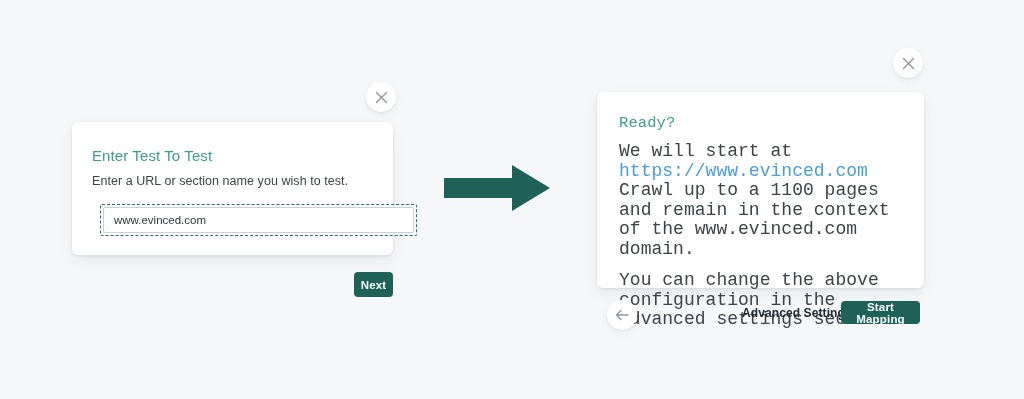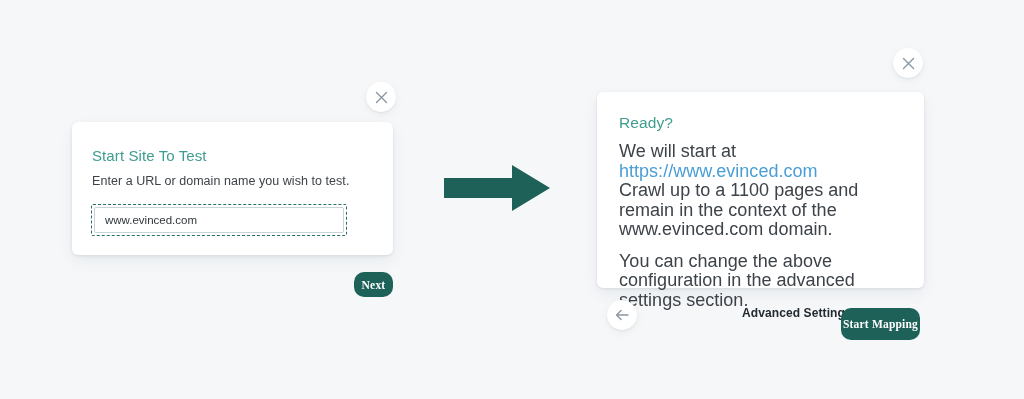--- a/index.html
+++ b/index.html
@@ -63,23 +63,23 @@
     position: absolute;
     left: 20px;
     top: 52px;
     font-size: 12.5px;
     color: #3d4349;
     letter-spacing: 0.05px;
   }
 
   .field-wrap {
     position: absolute;
-    left: 19px;
+    left: 28px;
     top: 82px;
-    width: 256px;
+    width: 317px;
     height: 32px;
     border: 1.5px dashed #2c6e63;
     border-radius: 2px;
     padding: 2px;
   }
   .field {
     width: 100%;
     height: 100%;
     border: 1px solid #c9d2d8;
     border-radius: 2px;
@@ -90,22 +90,22 @@
     padding: 0 10px;
     outline: none;
   }
 
   
   .btn-primary {
     position: absolute;
     background: #1d6158;
     color: #ffffff;
     border: none;
-    border-radius: 10px;
-    font-family: Liberation Serif, serif;
+    border-radius: 4px;
+    font-family: Liberation Sans, sans-serif;
     font-size: 11.5px;
     font-weight: 700;
     letter-spacing: 0.2px;
     cursor: pointer;
     display: flex;
     align-items: center;
     justify-content: center;
   }
 
   .btn-next { left: 354px; top: 272px; width: 39px; height: 25px; }
@@ -113,21 +113,21 @@
   
   .arrow {
     position: absolute;
     left: 444px;
     top: 163px;
     width: 106px;
     height: 50px;
   }
 
   
-  .card-right { left: 597px; top: 92px; width: 327px; height: 196px; }
+  .card-right { left: 597px; top: 92px; width: 327px; height: 196px; font-family: Liberation Mono, monospace; }
 
   .right-heading {
     position: absolute;
     left: 22px;
     top: 22px;
     font-size: 15.5px;
   }
 
   .body-block {
     position: absolute;
@@ -135,21 +135,21 @@
     top: 50px;
     width: 288px;
     font-size: 18px;
     color: #3d4349;
     line-height: 19.5px;
     letter-spacing: 0.02px;
   }
   .body-block p + p { margin-top: 12px; }
   .link { color: #4a9ed6; }
 
-  .btn-start { left: 841px; top: 308px; width: 79px; height: 32px; }
+  .btn-start { left: 841px; top: 301px; width: 79px; height: 23px; }
 
   .advanced {
     position: absolute;
     left: 742px;
     top: 306px;
     font-size: 12px;
     font-weight: 700;
     color: #222a30;
     letter-spacing: 0.1px;
     cursor: pointer;
@@ -167,23 +167,23 @@
   <button class="round-btn close-left">
     <span>
       <svg width="13" height="13" viewBox="0 0 13 13">
         <path d="M1.5 1.5 L11.5 11.5 M11.5 1.5 L1.5 11.5" stroke="#8b97a3" stroke-width="1.4" stroke-linecap="round" fill="none"></path>
       </svg>
     </span>
   </button>
 
   <div class="card card-left">
 
-    <div class="heading left-heading">Start Site To Test</div>
-
-    <div class="subtext">Enter a URL or domain name you wish to test.</div>
+    <div class="heading left-heading">Enter Test To Test</div>
+
+    <div class="subtext">Enter a URL or section name you wish to test.</div>
 
     <div class="field-wrap">
       <input class="field" type="text" value="www.evinced.com" style="">
     </div>
   </div>
 
   <button class="btn-primary btn-next">Next</button>
 
   <div class="arrow">
     <svg width="106" height="50" viewBox="0 0 106 50">

